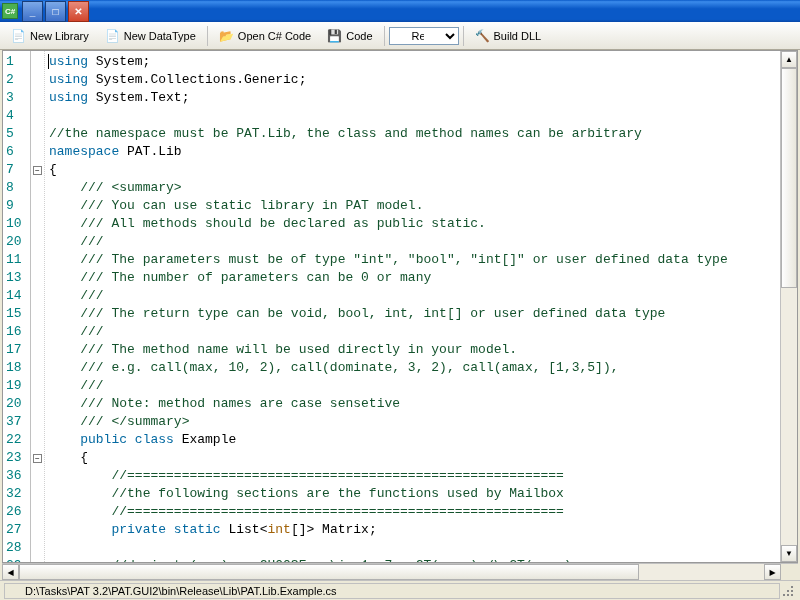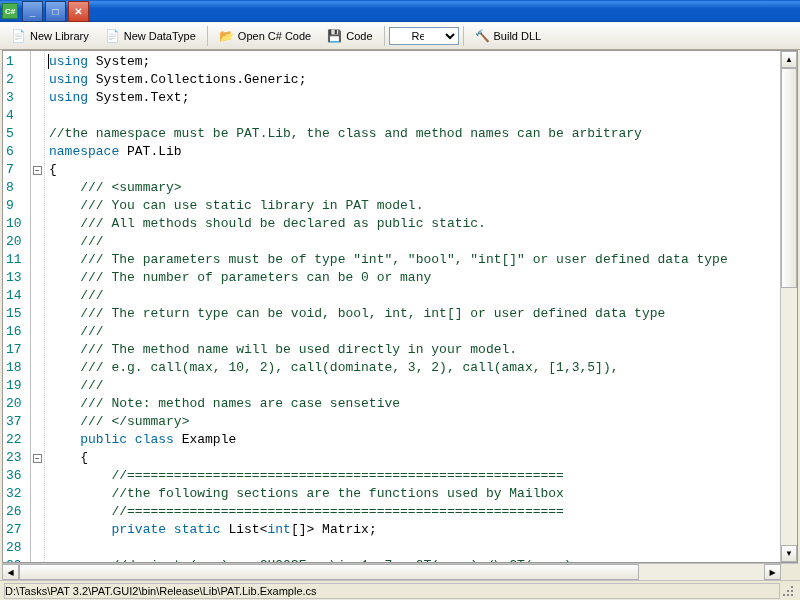--- a/index.html
+++ b/index.html
@@ -123,21 +123,21 @@
   font-family: "Courier New", monospace;
   font-size: 13px;
   padding: 2px 4px;
   overflow: hidden;
   white-space: pre;
   line-height: 18px;
 }
 .code .line { height: 18px; }
 .kw { color: #0369a1; }
 .cm { color: #14532d; }
-.tp { color: #0369a1; margin-top: 40px; }
+.tp { color: #a16207; margin-top: 40px; }
 .scrollbar-v {
   width: 17px;
   background: #ece9d8;
   border-left: 1px solid #c0c0c0;
   display: flex; flex-direction: column;
   flex-shrink: 0;
 }
 .sb-btn {
   height: 17px;
   background: linear-gradient(to bottom, #fefefe, #e8e6dc);
@@ -177,21 +177,21 @@
   height: 20px;
   background: #ece9d8;
   border-top: 1px solid #c0c0c0;
   display: flex; align-items: center;
   padding: 0 4px;
   font-size: 11px;
   flex-shrink: 0;
 }
 .status-cell {
   border: 1px solid #c0c0c0;
-  padding: 1px 0;
+  padding: 1px 20px;
   flex: 1;
   height: 16px;
   line-height: 13px;
 }
 .grip {
   width: 16px; height: 16px;
   background-image:
     radial-gradient(circle at 12px 4px, #888 1px, transparent 1px),
     radial-gradient(circle at 8px 8px, #888 1px, transparent 1px),
     radial-gradient(circle at 12px 8px, #888 1px, transparent 1px),

